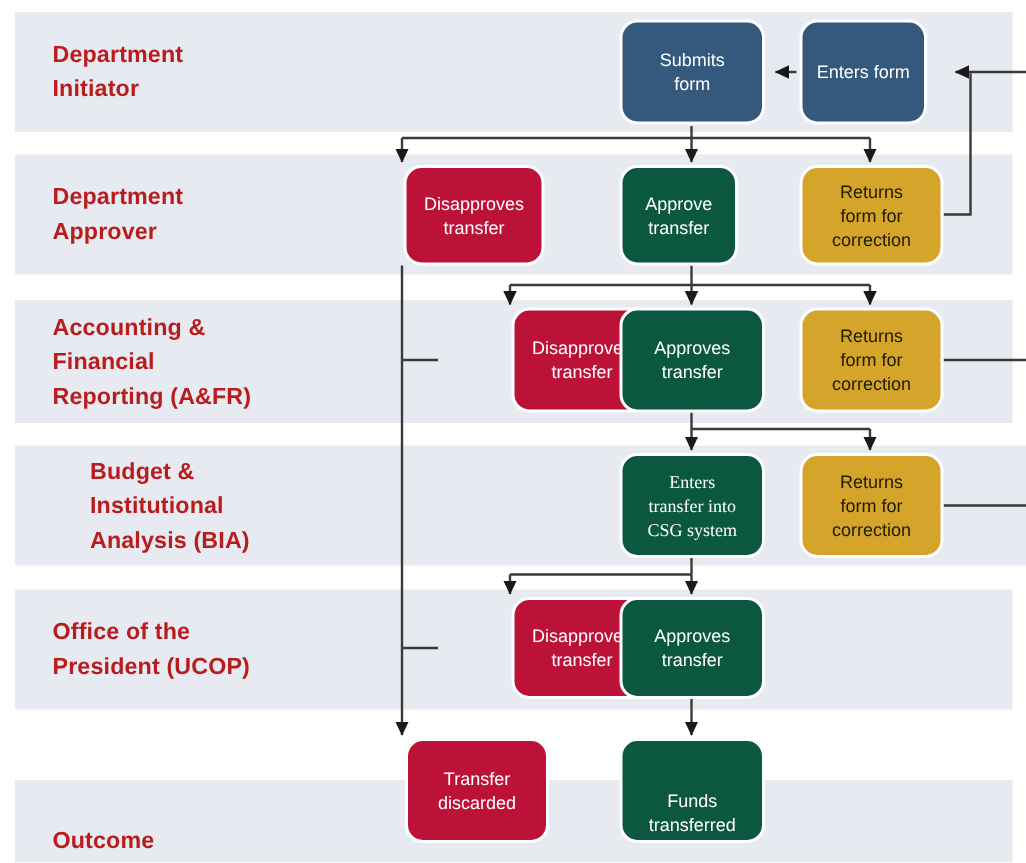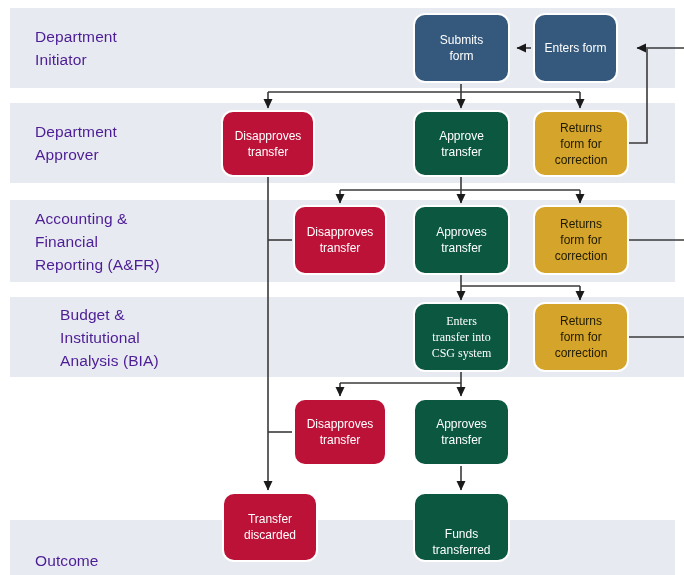--- a/index.html
+++ b/index.html
@@ -1,26 +1,26 @@
 <!DOCTYPE html>
 <html style="--blue: #34597C; --red: #BD1238; --green: #0B5740; --gold: #D4A42B; --lane-bg: #E8EAF1; --line: #3A3A3A; --arrow: #1A1A1A; --node-text-light: #FFFFFF; --node-text-dark: #1F1A02;"><head>
 <meta charset="utf-8">
 <style>
   html,body{margin:0;padding:0;background:#ffffff;}
   body{font-family:"Liberation Sans",sans-serif;}
   .canvas{position:relative;width:684px;height:575px;background:#ffffff;overflow:hidden;}
   .lane{position:absolute;left:10px;width:665px;background:var(--lane-bg,#E8EAF1);display:flex;align-items:center;}
-  .lane-label{padding-left:25px;width:185px;font-size:15.5px;font-weight:normal;color:#4c1d95;
+  .lane-label{padding-left:25px;width:185px;font-size:15.5px;font-weight:bold;color:#b91c1c;
               line-height:23px;white-space:pre-line;letter-spacing:0.1px;}
   .connectors{position:absolute;left:0;top:0;z-index:2;}
   .node{position:absolute;z-index:3;border:2.5px solid #ffffff;border-radius:12px;box-sizing:border-box;
         display:flex;align-items:center;justify-content:center;text-align:center;}
   .node-label{font-size:12px;line-height:16px;white-space:pre-line;padding:2px;}
   .node.blue{background:var(--blue,#34597C);color:var(--node-text-light,#fff);}
-  .node.red{background:var(--red,#BD1238);color:var(--node-text-light,#fff);}
+  .node.red{background:var(--red,#BD1238);color:var(--node-text-light,#fff);margin-left:48px;}
   .node.green{background:var(--green,#0B5740);color:var(--node-text-light,#fff);}
   .node.gold{background:var(--gold,#D4A42B);color:var(--node-text-dark,#1F1A02);}
 </style>
 </head>
 <body>
 
 <div class="canvas">
 
   <div class="lane" style="top:8px;height:80px;">
     <div class="lane-label">Department
@@ -32,20 +32,24 @@
   </div>
   <div class="lane" style="top:200px;height:82px;">
     <div class="lane-label">Accounting &amp;
 Financial
 Reporting (A&amp;FR)</div>
   </div>
   <div class="lane" style="top:297px;height:80px;padding-left:25px;">
     <div class="lane-label">Budget &amp;
 Institutional
 Analysis (BIA)</div>
+  </div>
+  <div class="lane" style="top:393px;height:80px;">
+    <div class="lane-label">Office of the
+President (UCOP)</div>
   </div>
   <div class="lane" style="top:488px;height:80px;margin-top:32px;">
     <div class="lane-label">Outcome</div>
   </div>
 
   <svg class="connectors" width="684" height="575">
     <defs>
       <marker id="ah" markerUnits="userSpaceOnUse" markerWidth="12" markerHeight="12" refX="9" refY="5" orient="auto">
         <path d="M0,0.5 L9.5,5 L0,9.5 Z" fill="#1A1A1A"></path>
       </marker>
@@ -96,21 +100,21 @@
 form</span>
   </div>
   <div class="node blue" style="left:533px;top:13px;width:85px;height:70px;">
     <span class="node-label">Enters form</span>
   </div>
 
   <div class="node red" style="left:221px;top:110px;width:94px;height:67px;">
     <span class="node-label">Disapproves
 transfer</span>
   </div>
-  <div class="node green" style="left:413px;top:110px;width:97px;height:67px;">
+  <div class="node green" style="left:413px;top:110px;width:79px;height:67px;">
     <span class="node-label">Approve
 transfer</span>
   </div>
   <div class="node gold" style="left:533px;top:110px;width:96px;height:67px;">
     <span class="node-label">Returns
 form for
 correction</span>
   </div>
 
   <div class="node red" style="left:293px;top:205px;width:94px;height:70px;">

